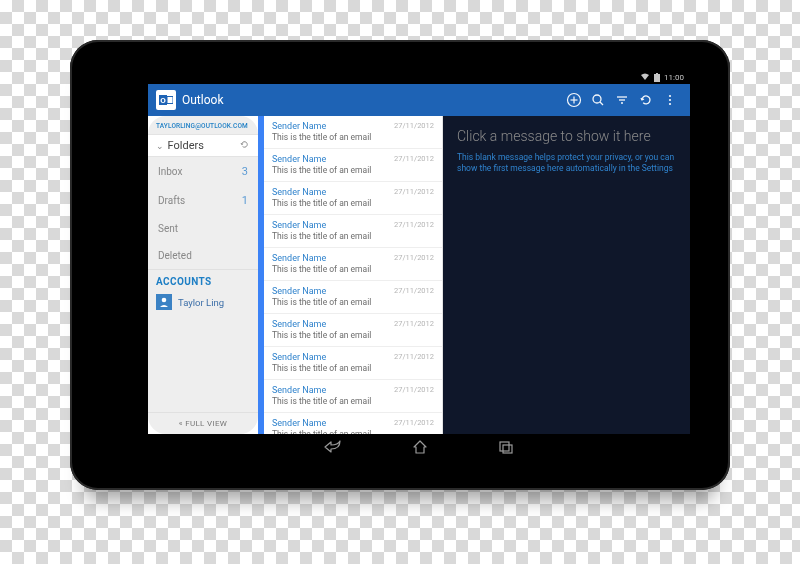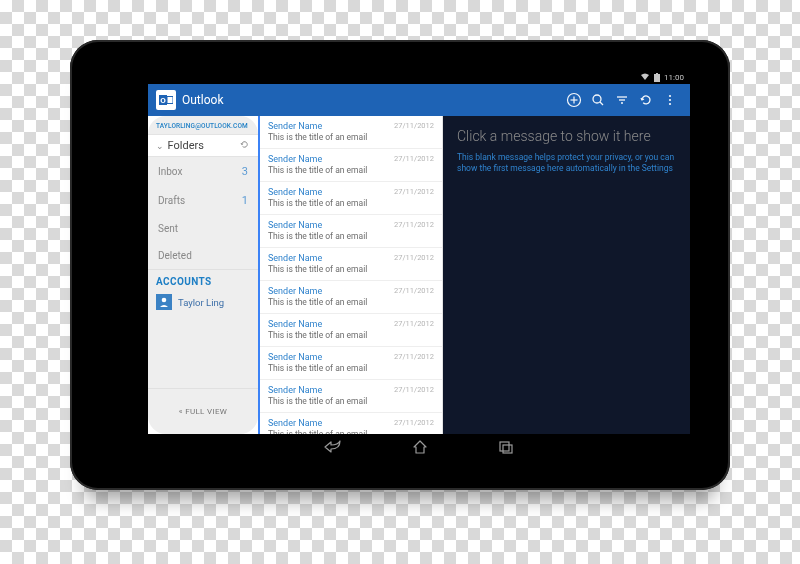--- a/index.html
+++ b/index.html
@@ -135,32 +135,32 @@
     font-size: 9.5px;
     color: #3d6fa8;
   }
   .avatar {
     width: 16px; height: 16px; background:#3b82c4;
     display:flex;align-items:center;justify-content:center;
   }
   .fullview {
     margin-top: auto;
     text-align:center;
-    padding: 18px 0;
+    padding: 6px 0;
     border-top: 1px solid #e0e0e0;
     font-size: 8px;
     color: #777;
     letter-spacing: 0.04em;
     cursor:pointer;
   }
 
   .list {
     width: 185px;
     overflow: hidden;
-    border-left: 2px solid #3b82f6;
+    border-left: 6px solid #3b82f6;
     border-right: 1px solid #e3e3e3;
     background: #fff;
   }
   .msg {
     padding: 5px 8px 6px;
     border-bottom: 1px solid #eee;
     position: relative;
     cursor:pointer;
   }
   .msg .sn { color:#2f82cc; font-size:9px; }

